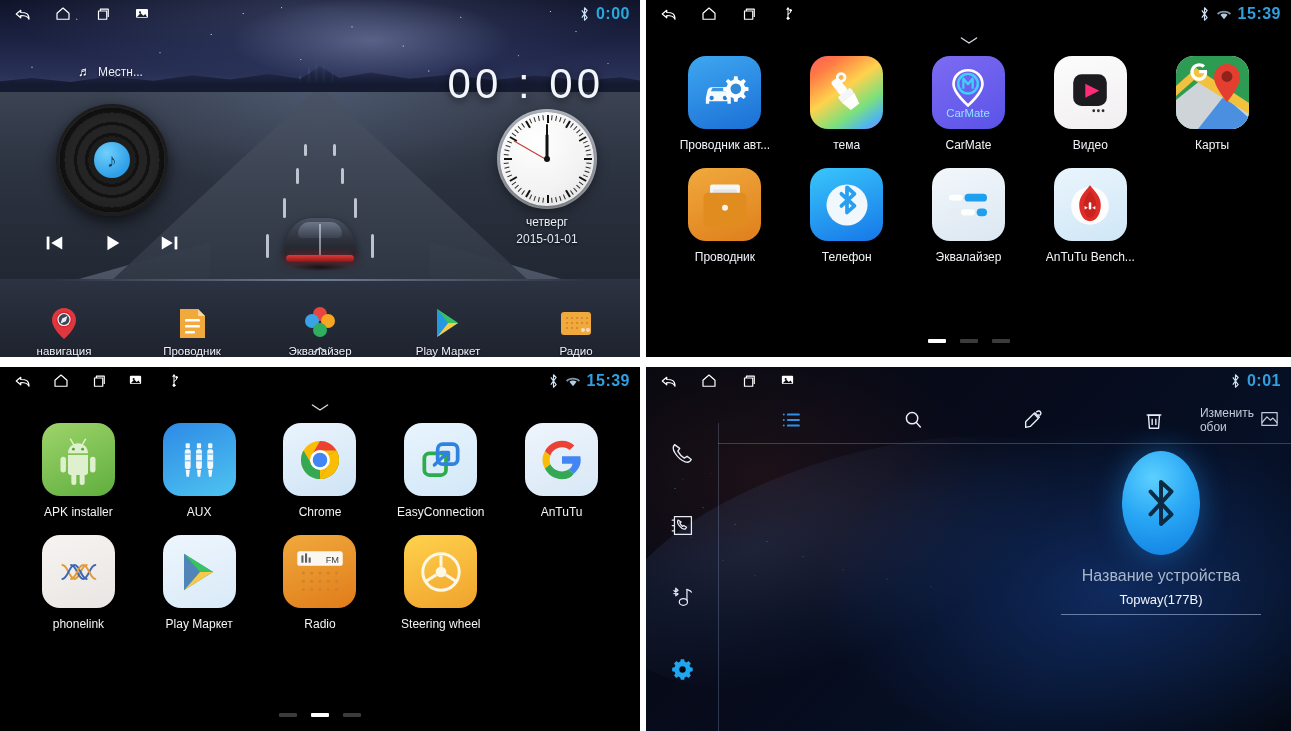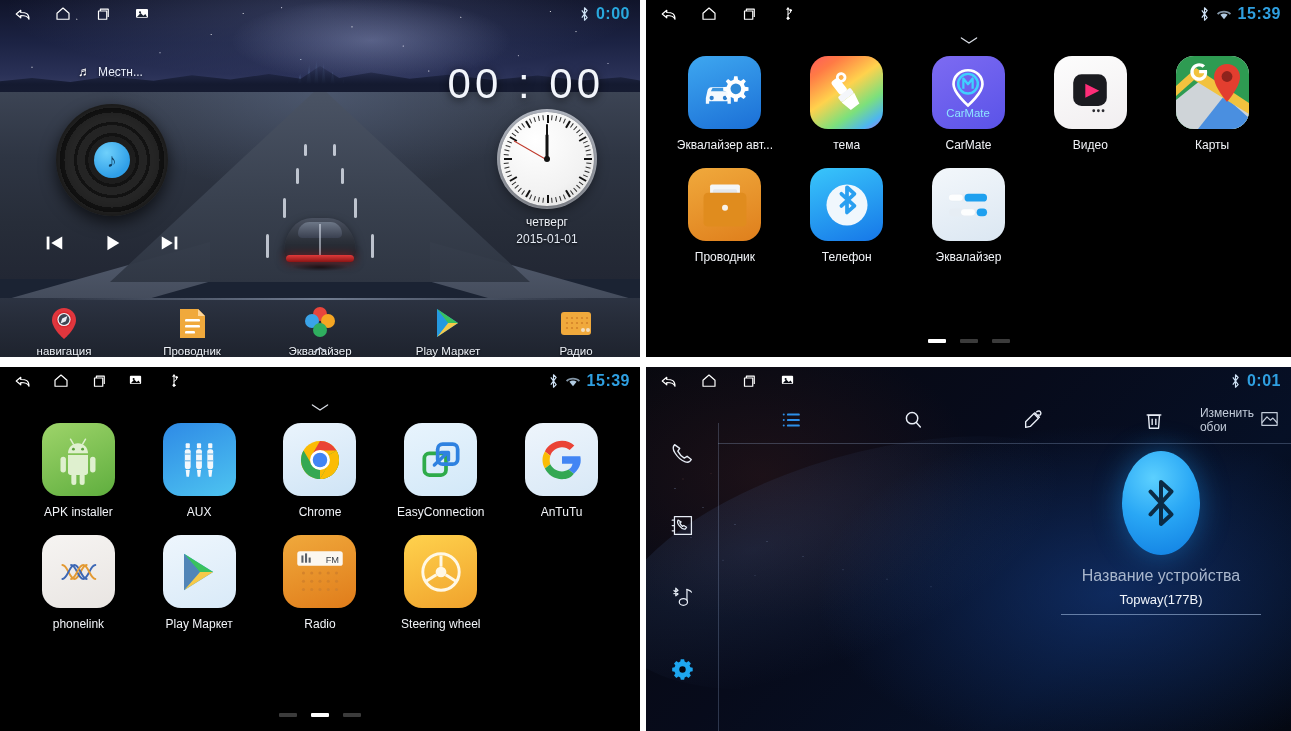--- a/index.html
+++ b/index.html
@@ -172,21 +172,21 @@
   .hand-m { position:absolute; left:50%; top:12px; width:2px; height:36px; background:#111;
             transform-origin:50% 100%; border-radius:2px; }
   .hand-s { position:absolute; left:50%; top:10px; width:1px; height:38px; background:#c0392b;
             transform-origin:50% 100%; }
   .pin { position:absolute; left:50%; top:50%; width:6px; height:6px; margin:-3px 0 0 -3px;
          background:#111; border-radius:50%; }
   .clk-day { margin-top:9px; color:#eef2f8; font-size:12px; text-shadow:0 1px 3px rgba(0,0,0,.8); }
   .clk-date { margin-top:3px; color:#e4eaf4; font-size:12px; text-shadow:0 1px 3px rgba(0,0,0,.8); }
 
   .dock {
-    position:absolute; left:0; right:0; bottom:0; height:59px; z-index:15;
+    position:absolute; left:0; right:0; bottom:0; height:78px; z-index:15;
     background: linear-gradient(180deg,#2c3342 0%, #262c39 40%, #1e232e 100%);
     display:flex; align-items:flex-end; padding-top:6px;
   }
   .dock::before {
     content:""; position:absolute; left:8%; right:8%; top:0; height:2px;
     background: linear-gradient(90deg, rgba(160,175,200,0), rgba(170,185,210,.55), rgba(160,175,200,0));
   }
   .dock-item { flex:1; display:flex; flex-direction:column; align-items:center; gap:4px; }
   .dock-ico { width:36px; height:36px; }
   .dock-lbl { color:#eef2f8; font-size:11.5px; text-shadow:0 1px 2px rgba(0,0,0,.8); }
@@ -613,21 +613,21 @@
         <div class="app-ico i-carset">
           <svg viewBox="0 0 60 60" width="50" height="50" fill="#fff">
             <path d="M7 36 L9 27 C9.6 24.5 11 23 13.5 23 L30 23 C32.5 23 34 24.6 35 27 L37 36 L37 43 L33 43 L33 40 L11 40 L11 43 L7 43 Z" opacity=".95"></path>
             <circle cx="14" cy="36" r="2.6" fill="#2b7fd0"></circle>
               <circle cx="30" cy="36" r="2.6" fill="#2b7fd0"></circle>
             <path d="M13 28 L15 24 L29 24 L31 28 Z" fill="#3e96de"></path>
             <path d="M41 10 L45 10 L45.7 14.2 L49 15.6 L52.3 13.1 L55.1 15.9 L52.6 19.2 L54 22.5 L58.2 23.2 L58.2 27.2 L54 27.9 L52.6 31.2 L55.1 34.5 L52.3 37.3 L49 34.8 L45.7 36.2 L45 40.4 L41 40.4 L40.3 36.2 L37 34.8 L33.7 37.3 L30.9 34.5 L33.4 31.2 L32 27.9 L27.8 27.2 L27.8 23.2 L32 22.5 L33.4 19.2 L30.9 15.9 L33.7 13.1 L37 15.6 L40.3 14.2 Z"></path>
             <circle cx="43" cy="25" r="6.4" fill="#2f8ad8"></circle>
           </svg>
         </div>
-        <div class="app-lbl">Эквалайзер авт...</div>
+        <div class="app-lbl">Проводник авт...</div>
       </div>
 
       <div class="app">
         <div class="app-ico i-theme">
           <svg viewBox="0 0 60 60" width="50" height="50">
             <g transform="rotate(-38 30 30)">
               <rect x="22" y="8" width="11" height="20" rx="3.5" fill="#fff"></rect>
               <circle cx="36" cy="11" r="4.6" fill="none" stroke="#fff" stroke-width="3.4"></circle>
               <rect x="18" y="27" width="19" height="8" rx="2" fill="#f4f6fa"></rect>
               <path d="M18 35 L37 35 L34 49 L21 49 Z" fill="#fff"></path>
@@ -710,20 +710,33 @@
             <rect x="26" y="17" width="26" height="9" rx="4.5" fill="#1ea0ef"></rect>
             <rect x="8" y="18" width="16" height="7" rx="3.5" fill="#fdfefe"></rect>
             <rect x="8" y="34" width="44" height="9" rx="4.5" fill="#e6edf4"></rect>
             <rect x="40" y="34" width="12" height="9" rx="4.5" fill="#1ea0ef"></rect>
             <rect x="22" y="35" width="16" height="7" rx="3.5" fill="#fdfefe"></rect>
           </svg>
         </div>
         <div class="app-lbl">Эквалайзер</div>
       </div>
 
+      <div class="app">
+        <div class="app-ico i-antutu">
+          <svg viewBox="0 0 60 60" width="54" height="54">
+            <circle cx="30" cy="31" r="21" fill="#fdfdfd"></circle>
+            <path d="M30 8 C24 16 18 20 18 30 C18 40 23 48 30 48 C37 48 42 40 42 30 C42 20 36 16 30 8 Z" fill="#e02c26"></path>
+            <path d="M30 14 C26 20 23 24 23 31 C23 39 26 44 30 44 C34 44 37 39 37 31 C37 24 34 20 30 14 Z" fill="#b71d1a" opacity=".55"></path>
+            <path d="M24 31 L27.5 33 L24 35 Z" fill="#fff"></path>
+            <path d="M36 31 L32.5 33 L36 35 Z" fill="#fff"></path>
+            <rect x="28.6" y="27" width="2.8" height="8" rx="1.3" fill="#fff"></rect>
+          </svg>
+        </div>
+        <div class="app-lbl">AnTuTu Bench...</div>
+      </div>
     </div>
 
     <div class="pager">
       <span class="pg on"></span>
       <span class="pg"></span>
       <span class="pg"></span>
     </div>
   </div>
 
   <div class="panel drawer" id="drawer2">

